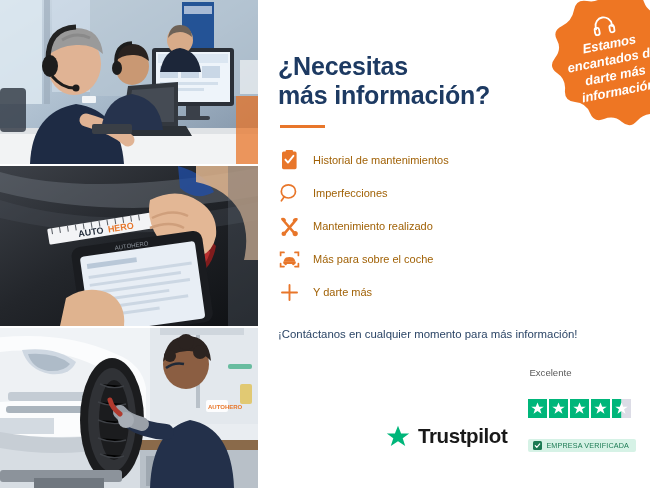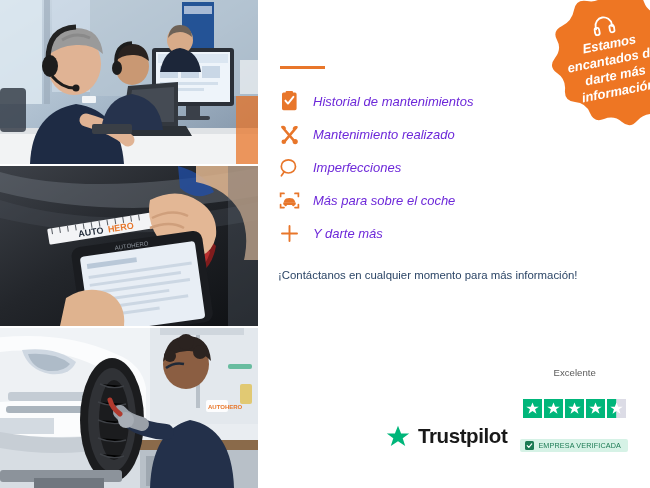--- a/index.html
+++ b/index.html
@@ -64,25 +64,24 @@
     height: 33px;
   }
   .feature-icon {
     width: 22px; height: 22px;
     flex: 0 0 22px;
     display: flex; align-items: center; justify-content: center;
     color: #e8762a;
   }
   .feature-icon svg { display: block; }
   .feature-label {
-    color: #6d28d9;
-    font-size: 13px;
+    color: #a16207;
+    font-size: 11px;
     line-height: 1;
     white-space: nowrap;
-    font-style: italic;
   }
 
   
   .contact {
     margin-top: 16px;
     color: #2b4straight;
   }
   .contact { color: #2b4566; font-size: 11.4px; line-height: 1.65; }
   .contact div { white-space: nowrap; }
 
@@ -114,21 +113,21 @@
 
   
   .trustpilot {
     position: absolute;
     left: 128px; bottom: 36px;
     display: flex; align-items: flex-end; gap: 13px;
   }
   .tp-logo { display: flex; align-items: center; gap: 8px; padding-bottom: 4px; }
   .tp-star-logo { width: 24px; height: 23px; }
   .tp-wordmark { font-size: 20.5px; font-weight: bold; color: #191919; letter-spacing: -0.4px; }
-  .tp-rating { display: flex; flex-direction: column; align-items: center; gap: 21px; }
+  .tp-rating { display: flex; flex-direction: column; align-items: flex-start; gap: 21px; margin-left: 8px; }
   .tp-excelente { font-size: 9.6px; color: #5b5b5b; margin-left: 1px; }
   .tp-stars { display: flex; gap: 2px; }
   .tp-star-box { width: 19px; height: 19px; position: relative; }
   .tp-star-box svg { display: block; width: 19px; height: 19px; }
   .tp-verified {
     display: flex; align-items: center; gap: 4px;
     background: #d6f2e6;
     border-radius: 2px;
     padding: 2px 7px 2px 5px;
   }
@@ -333,60 +332,64 @@
         <path d="M142 96 q-16 -4 -22 -12" stroke="#9aa0a8" stroke-width="14" fill="none" stroke-linecap="round"></path>
         <circle cx="126" cy="92" r="8" fill="#a8aeb6"></circle>
         <path d="M120 86 q-8 -6 -10 -14" stroke="#b03a2e" stroke-width="5" fill="none" stroke-linecap="round"></path>
         <rect x="240" y="56" width="12" height="20" rx="2" fill="#e0c154" opacity="0.8"></rect>
       </svg>
     </div>
   </div>
 
   <div class="content">
 
+    <h1 class="headline">
+      <span>¿Necesitas</span><br>
+      <span>más información?</span>
+    </h1>
 
     <div class="divider"></div>
 
     <ul class="features">
 
       <li class="feature">
         <span class="feature-icon">
           <svg width="19" height="21" viewBox="0 0 19 21" aria-hidden="true">
             <path d="M2 3.2 A1.6 1.6 0 0 1 3.6 1.6 H15 A1.6 1.6 0 0 1 16.6 3.2 V17.6 A1.6 1.6 0 0 1 15 19.2 H3.6 A1.6 1.6 0 0 1 2 17.6 Z" fill="#e8762a"></path>
             <rect x="5.6" y="0" width="7.4" height="3.6" rx="1" fill="#e8762a"></rect>
             <path d="M5.4 9.6 L8 12.6 L13.4 5.8" stroke="#ffffff" stroke-width="1.9" fill="none" stroke-linecap="round" stroke-linejoin="round"></path>
           </svg>
         </span>
         <span class="feature-label">Historial de mantenimientos</span>
+      </li>
+
+      <li class="feature">
+        <span class="feature-icon">
+          <svg width="20" height="20" viewBox="0 0 20 20" aria-hidden="true">
+            <ellipse cx="9.4" cy="8.4" rx="7.1" ry="6.6" fill="none" stroke="#e8762a" stroke-width="1.7"></ellipse>
+            <path d="M5.4 13.6 L2.4 17.8" stroke="#e8762a" stroke-width="1.7" stroke-linecap="round"></path>
+          </svg>
+        </span>
+        <span class="feature-label">Imperfecciones</span>
       </li>
 
       <li class="feature">
         <span class="feature-icon">
           <svg width="21" height="21" viewBox="0 0 21 21" aria-hidden="true">
             <g stroke="#e8762a" stroke-width="2.5" stroke-linecap="round">
               <path d="M3.4 3.2 L15.6 17.4"></path>
               <path d="M17.4 3.4 L5.6 17.4"></path>
             </g>
             <path d="M2.2 2 q4 -1.4 5 2.6 q-3.6 2 -5 -2.6 Z" fill="#e8762a"></path>
             <path d="M18.6 2.2 q-4.4 -1.2 -5 3 q3.8 1.8 5 -3 Z" fill="#e8762a"></path>
             <circle cx="16.2" cy="17.6" r="2.6" fill="#e8762a"></circle>
             <circle cx="4.8" cy="17.8" r="2.3" fill="#e8762a"></circle>
           </svg>
         </span>
         <span class="feature-label">Mantenimiento realizado</span>
-      </li>
-
-      <li class="feature">
-        <span class="feature-icon">
-          <svg width="20" height="20" viewBox="0 0 20 20" aria-hidden="true">
-            <ellipse cx="9.4" cy="8.4" rx="7.1" ry="6.6" fill="none" stroke="#e8762a" stroke-width="1.7"></ellipse>
-            <path d="M5.4 13.6 L2.4 17.8" stroke="#e8762a" stroke-width="1.7" stroke-linecap="round"></path>
-          </svg>
-        </span>
-        <span class="feature-label">Imperfecciones</span>
       </li>
 
       <li class="feature">
         <span class="feature-icon">
           <svg width="21" height="19" viewBox="0 0 21 19" aria-hidden="true">
             <g stroke="#e8762a" stroke-width="1.7" fill="none" stroke-linecap="round">
               <path d="M1.6 5.4 V2.4 H5"></path>
               <path d="M16 2.4 H19.4 V5.4"></path>
               <path d="M19.4 13.6 V16.6 H16"></path>
               <path d="M5 16.6 H1.6 V13.6"></path>

